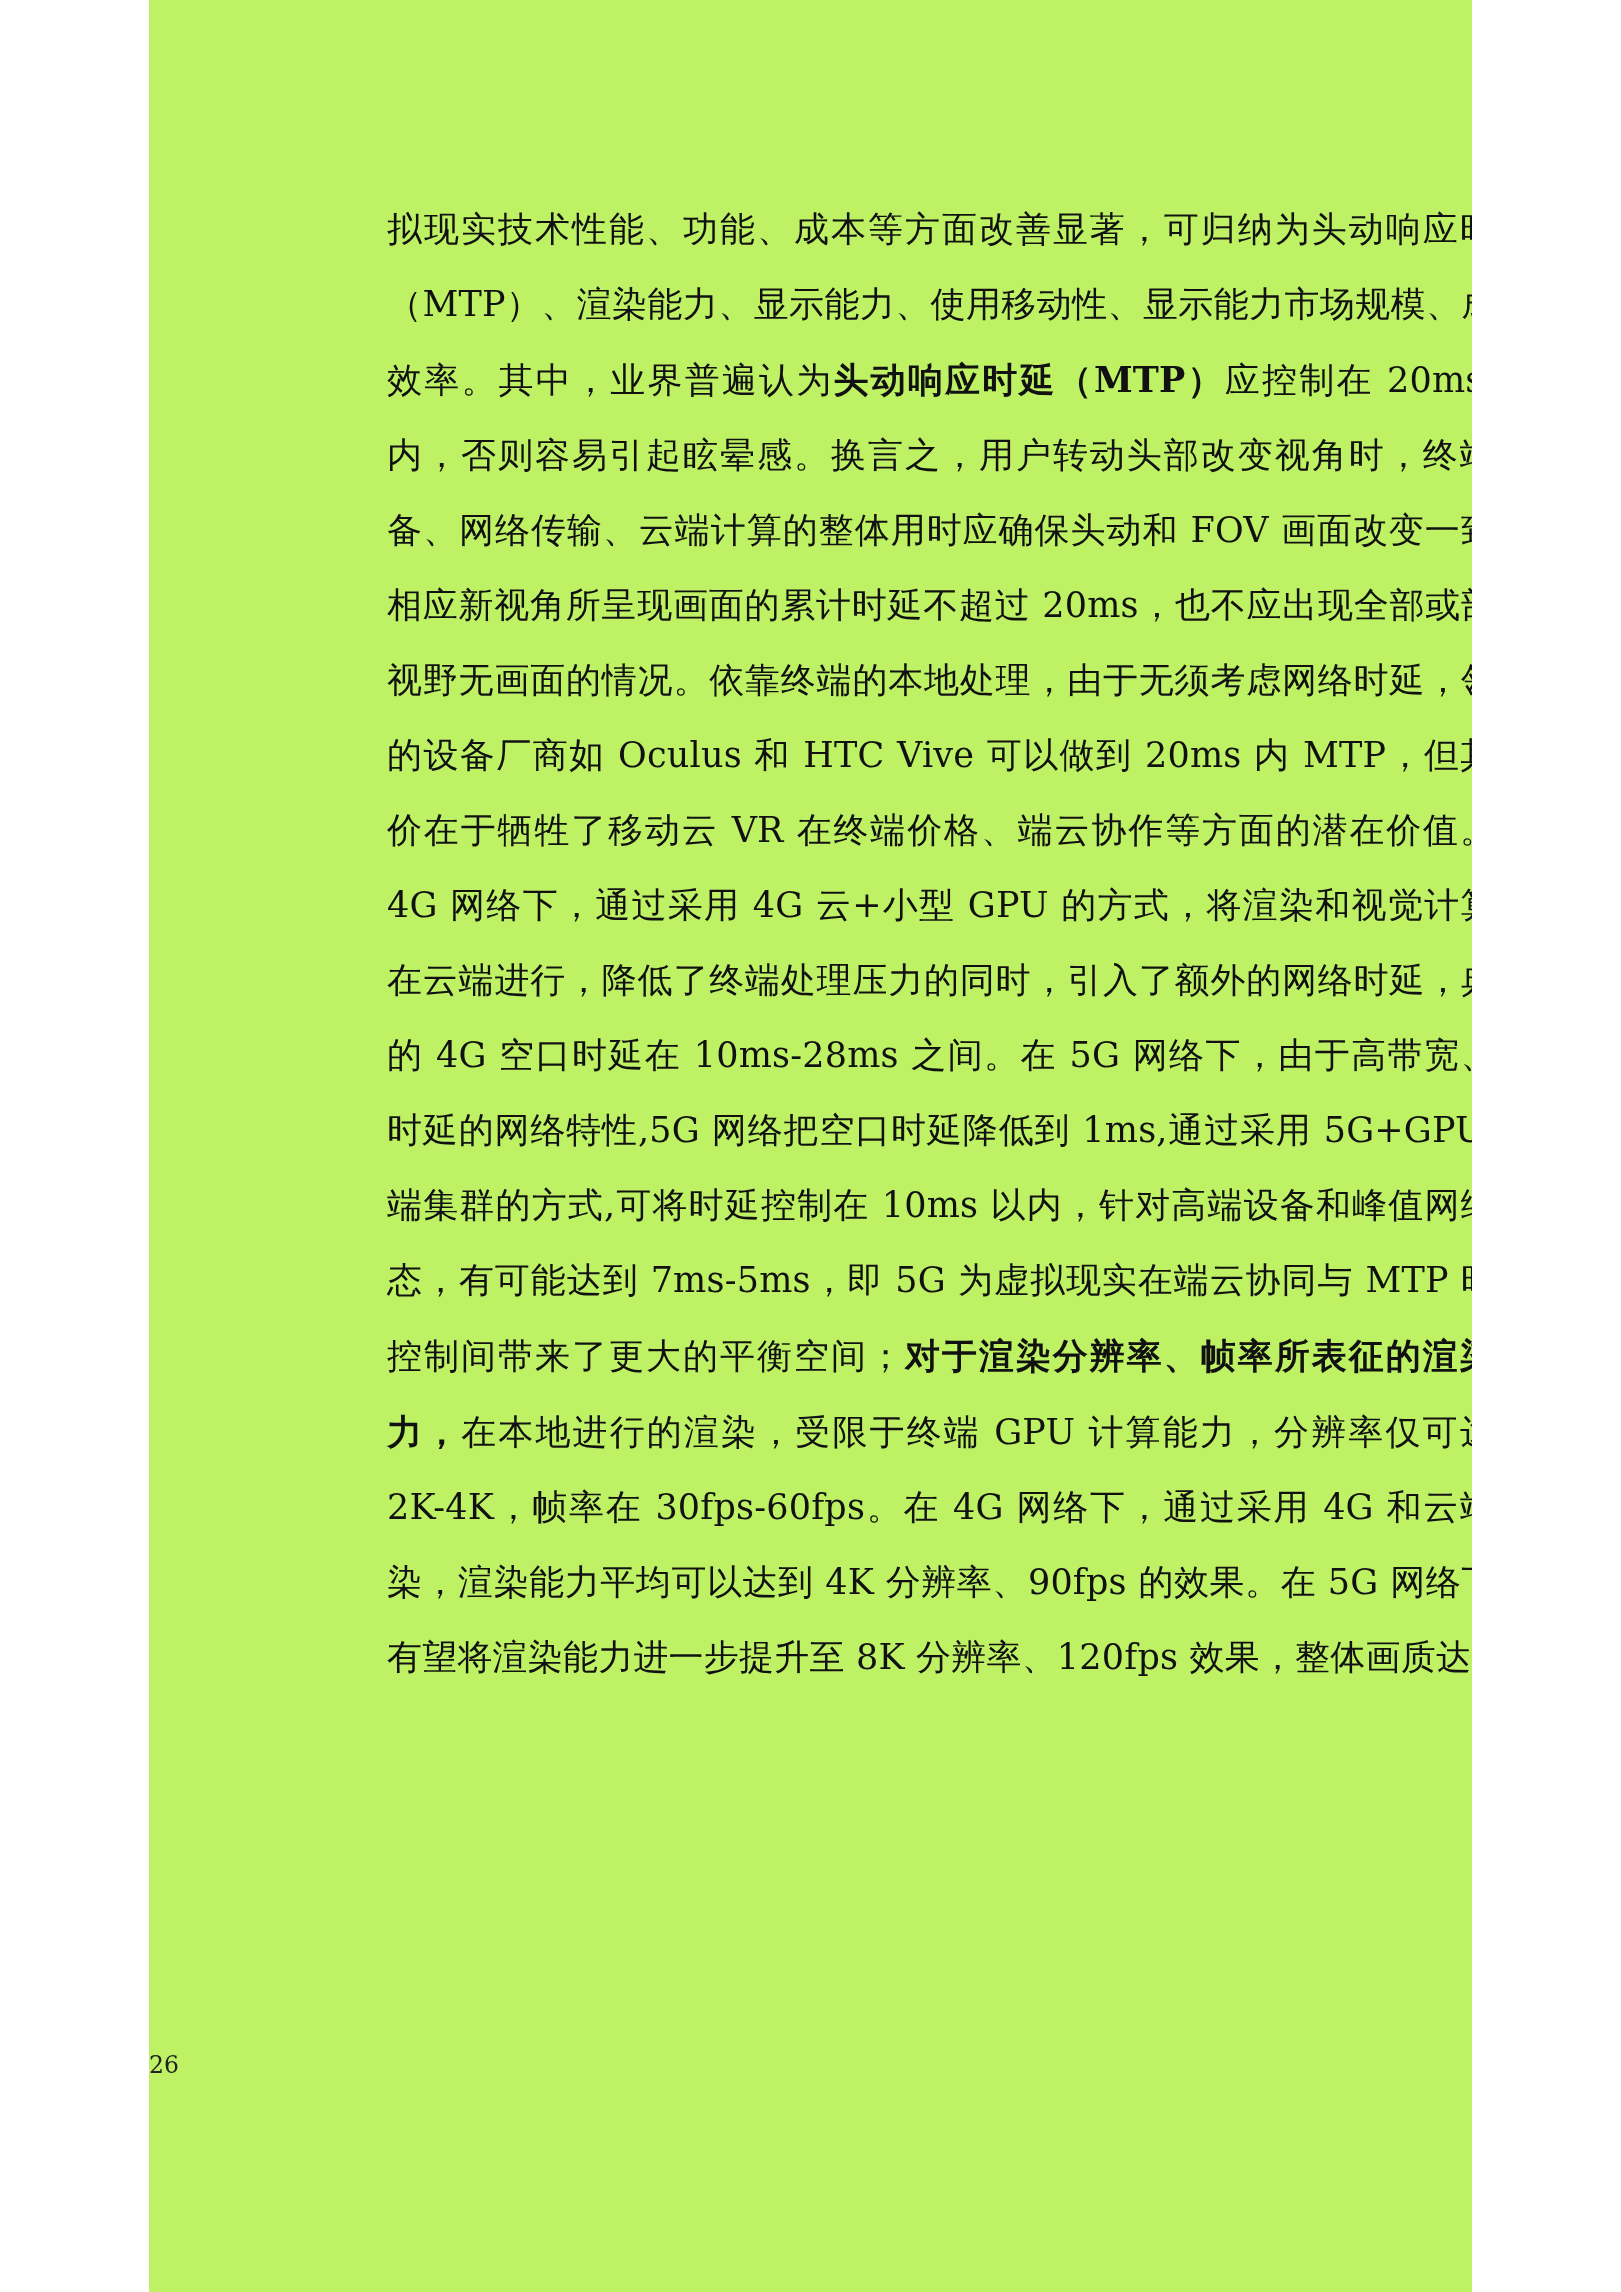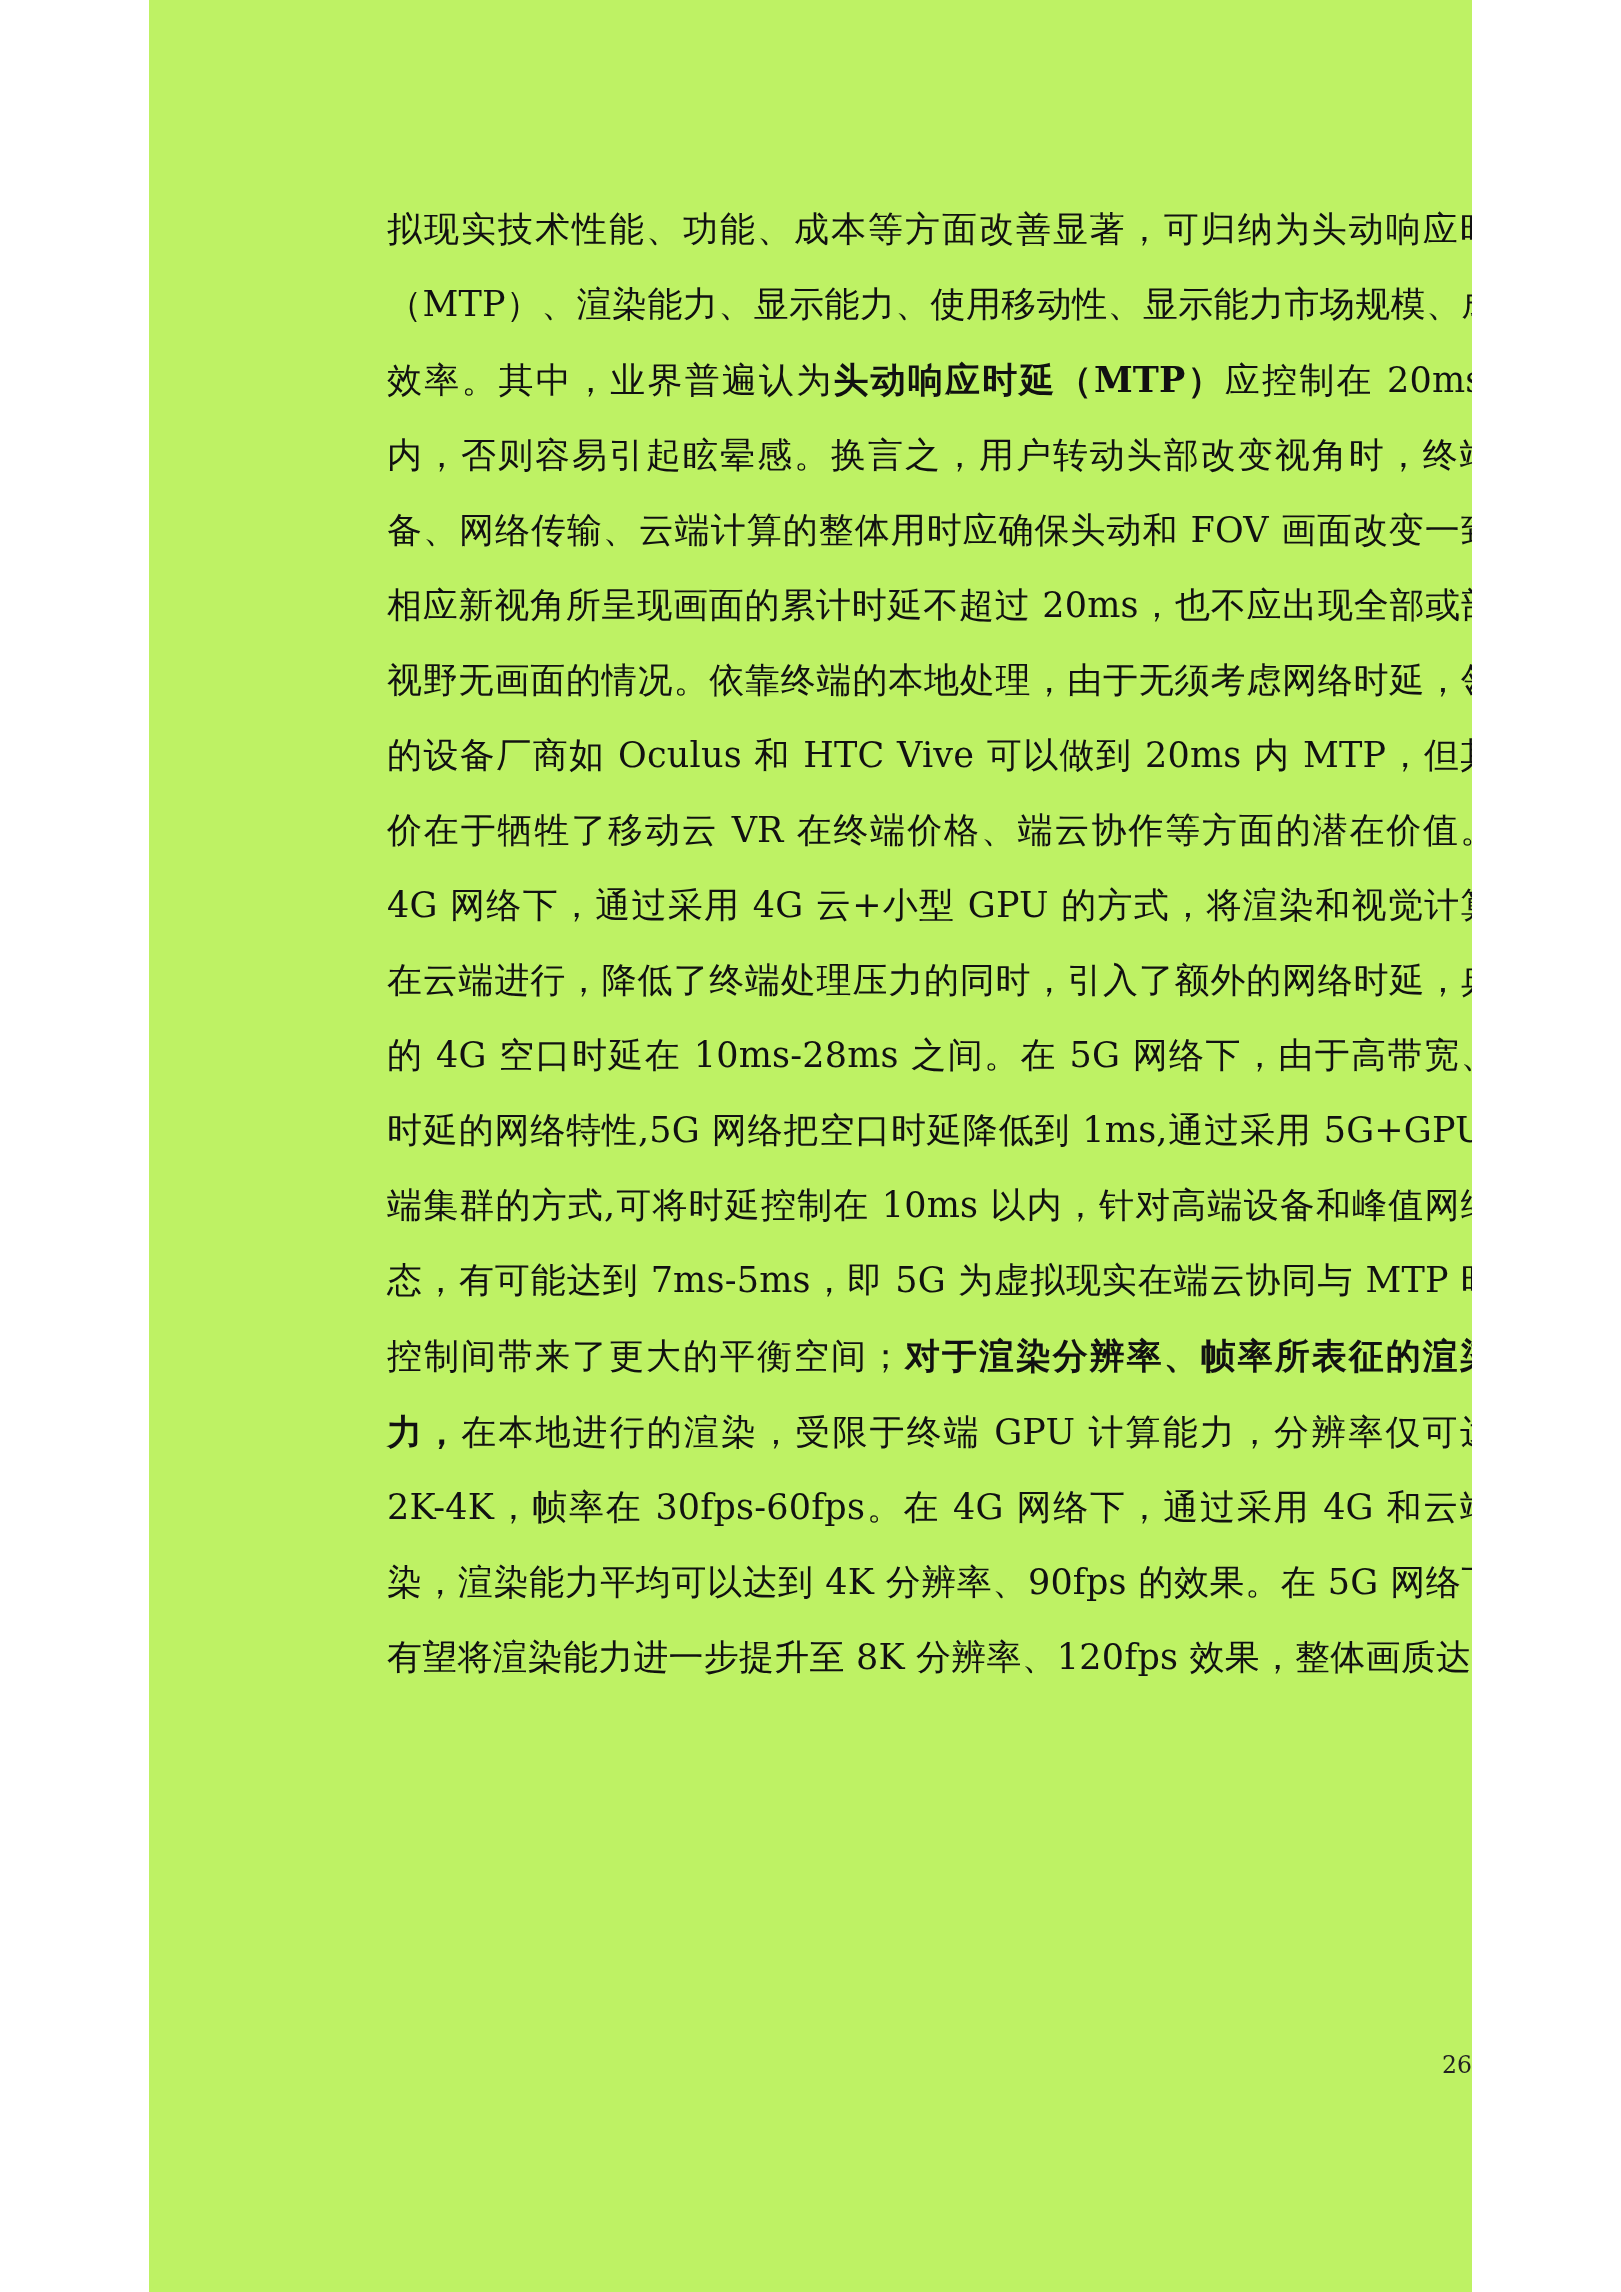--- a/index.html
+++ b/index.html
@@ -34,21 +34,21 @@
     color: #111111;
   }
   .para .b {
     font-weight: bold;
   }
   .page-number {
     position: absolute;
     left: 0;
     right: 0;
     top: 2051px;
-    text-align: right;
+    text-align: left;
     font-size: 23.5px;
     font-family: "DejaVu Serif", "Liberation Serif", serif;
     color: #222222;
   }
 </style>
 </head>
 <body>
 
 <div class="page">
 

